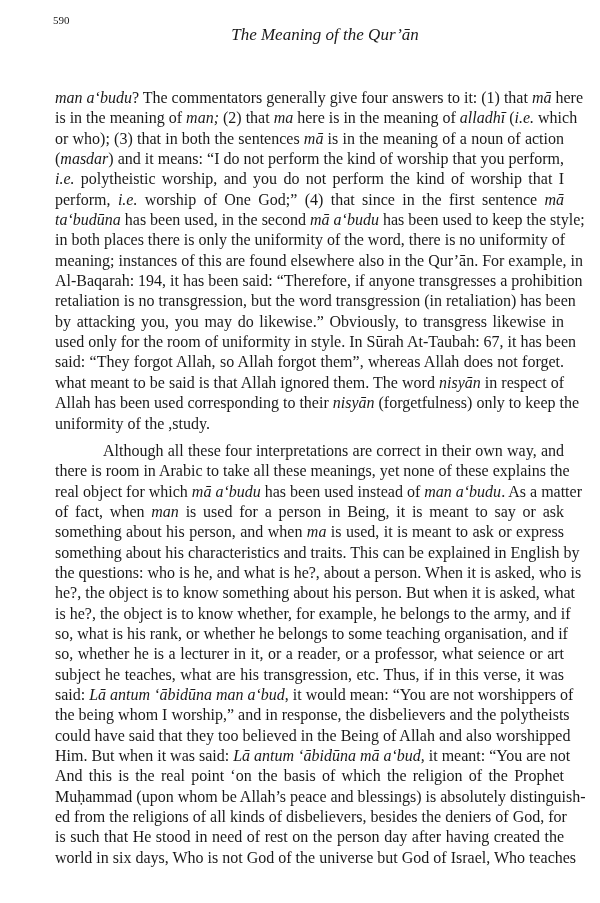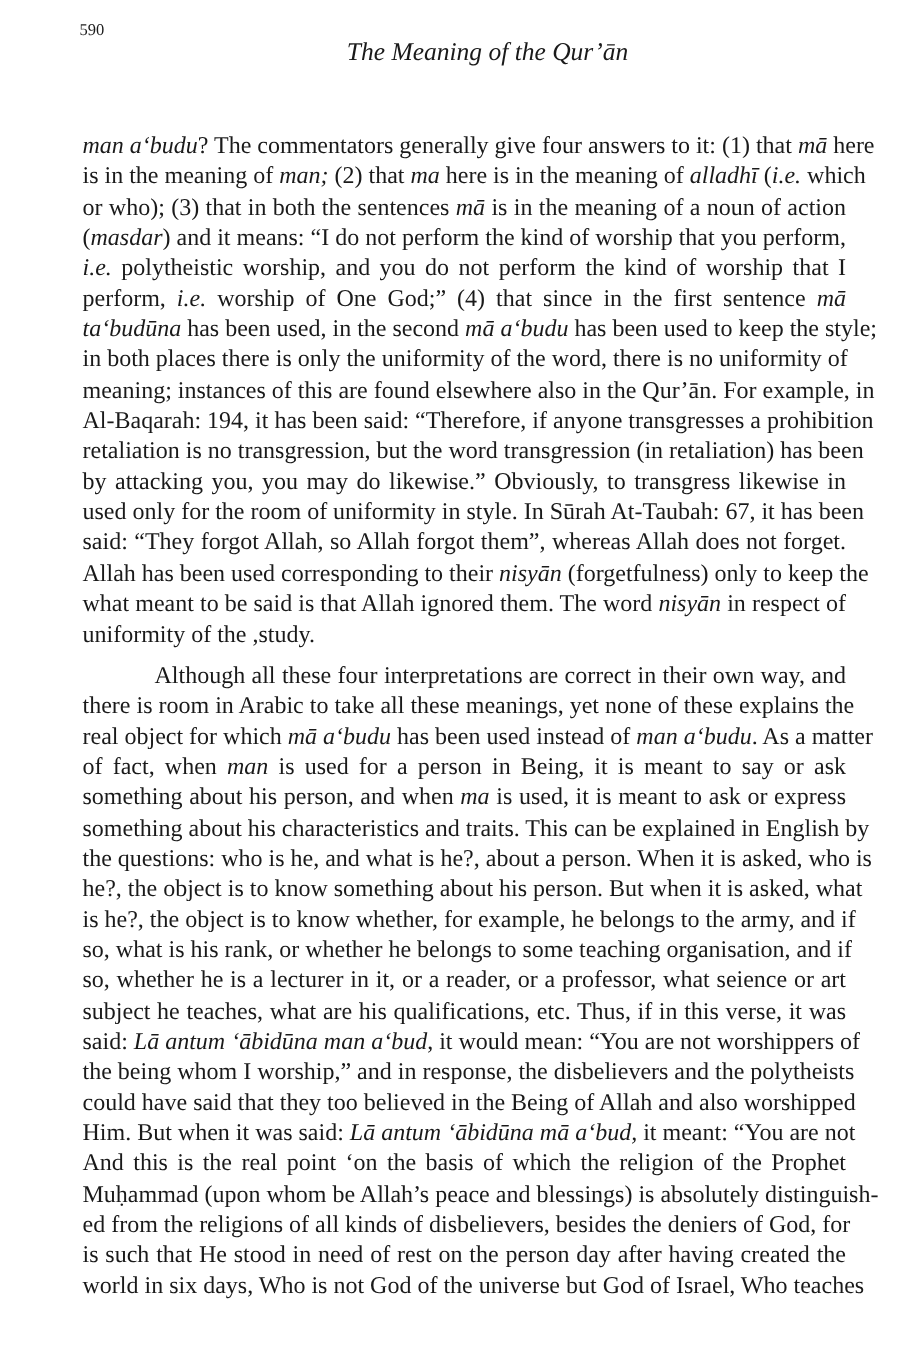--- a/index.html
+++ b/index.html
@@ -31,38 +31,38 @@
       <span class="line"><i>i.e.</i><span> polytheistic worship, and you do not perform the kind of worship that I</span></span>
       <span class="line"><span>perform, </span><i>i.e.</i><span> worship of One God;” (4) that since in the first sentence </span><i>mā</i></span>
       <span class="line"><i>ta‘budūna</i><span> has been used, in the second </span><i>mā a‘budu</i><span> has been used to keep the style;</span></span>
       <span class="line"><span>in both places there is only the uniformity of the word, there is no uniformity of</span></span>
       <span class="line"><span>meaning; instances of this are found elsewhere also in the Qur’ān. For example, in</span></span>
       <span class="line"><span>Al-Baqarah: 194, it has been said: “Therefore, if anyone transgresses a prohibition</span></span>
       <span class="line"><span>retaliation is no transgression, but the word transgression (in retaliation) has been</span></span>
       <span class="line"><span>by attacking you, you may do likewise.” Obviously, to transgress likewise in</span></span>
       <span class="line"><span>used only for the room of uniformity in style. In Sūrah At-Taubah: 67, it has been</span></span>
       <span class="line"><span>said: “They forgot Allah, so Allah forgot them”, whereas Allah does not forget.</span></span>
+      <span class="line"><span>what meant to be said is that Allah ignored them. The word </span><i>nisyān</i><span> in respect of</span></span>
       <span class="line"><span>Allah has been used corresponding to their </span><i>nisyān</i><span> (forgetfulness) only to keep the</span></span>
-      <span class="line"><span>what meant to be said is that Allah ignored them. The word </span><i>nisyān</i><span> in respect of</span></span>
       <span class="line last"><span>uniformity of the ,study.</span></span>
     </div>
     <div class="para-gap"></div>
     <div>
       <span class="line indent"><span>Although all these four interpretations are correct in their own way, and</span></span>
       <span class="line"><span>there is room in Arabic to take all these meanings, yet none of these explains the</span></span>
       <span class="line"><span>real object for which </span><i>mā a‘budu</i><span> has been used instead of </span><i>man a‘budu</i><span>. As a matter</span></span>
       <span class="line"><span>of fact, when </span><i>man</i><span> is used for a person in Being, it is meant to say or ask</span></span>
       <span class="line"><span>something about his person, and when </span><i>ma</i><span> is used, it is meant to ask or express</span></span>
       <span class="line"><span>something about his characteristics and traits. This can be explained in English by</span></span>
       <span class="line"><span>the questions: who is he, and what is he?, about a person. When it is asked, who is</span></span>
       <span class="line"><span>he?, the object is to know something about his person. But when it is asked, what</span></span>
       <span class="line"><span>is he?, the object is to know whether, for example, he belongs to the army, and if</span></span>
       <span class="line"><span>so, what is his rank, or whether he belongs to some teaching organisation, and if</span></span>
       <span class="line"><span>so, whether he is a lecturer in it, or a reader, or a professor, what seience or art</span></span>
-      <span class="line"><span>subject he teaches, what are his qualifications, etc. Thus, if in this verse, it was</span></span>
+      <span class="line"><span>subject he teaches, what are his transgression, etc. Thus, if in this verse, it was</span></span>
       <span class="line"><span>said: </span><i>Lā antum ‘ābidūna man a‘bud</i><span>, it would mean: “You are not worshippers of</span></span>
       <span class="line"><span>the being whom I worship,” and in response, the disbelievers and the polytheists</span></span>
       <span class="line"><span>could have said that they too believed in the Being of Allah and also worshipped</span></span>
       <span class="line"><span>Him. But when it was said: </span><i>Lā antum ‘ābidūna mā a‘bud,</i><span> it meant: “You are not</span></span>
       <span class="line"><span>And this is the real point ‘on the basis of which the religion of the Prophet</span></span>
       <span class="line"><span>Muḥammad (upon whom be Allah’s peace and blessings) is absolutely distinguish-</span></span>
       <span class="line"><span>ed from the religions of all kinds of disbelievers, besides the deniers of God, for</span></span>
       <span class="line"><span>is such that He stood in need of rest on the person day after having created the</span></span>
       <span class="line"><span>world in six days, Who is not God of the universe but God of Israel, Who teaches</span></span>
     </div>

